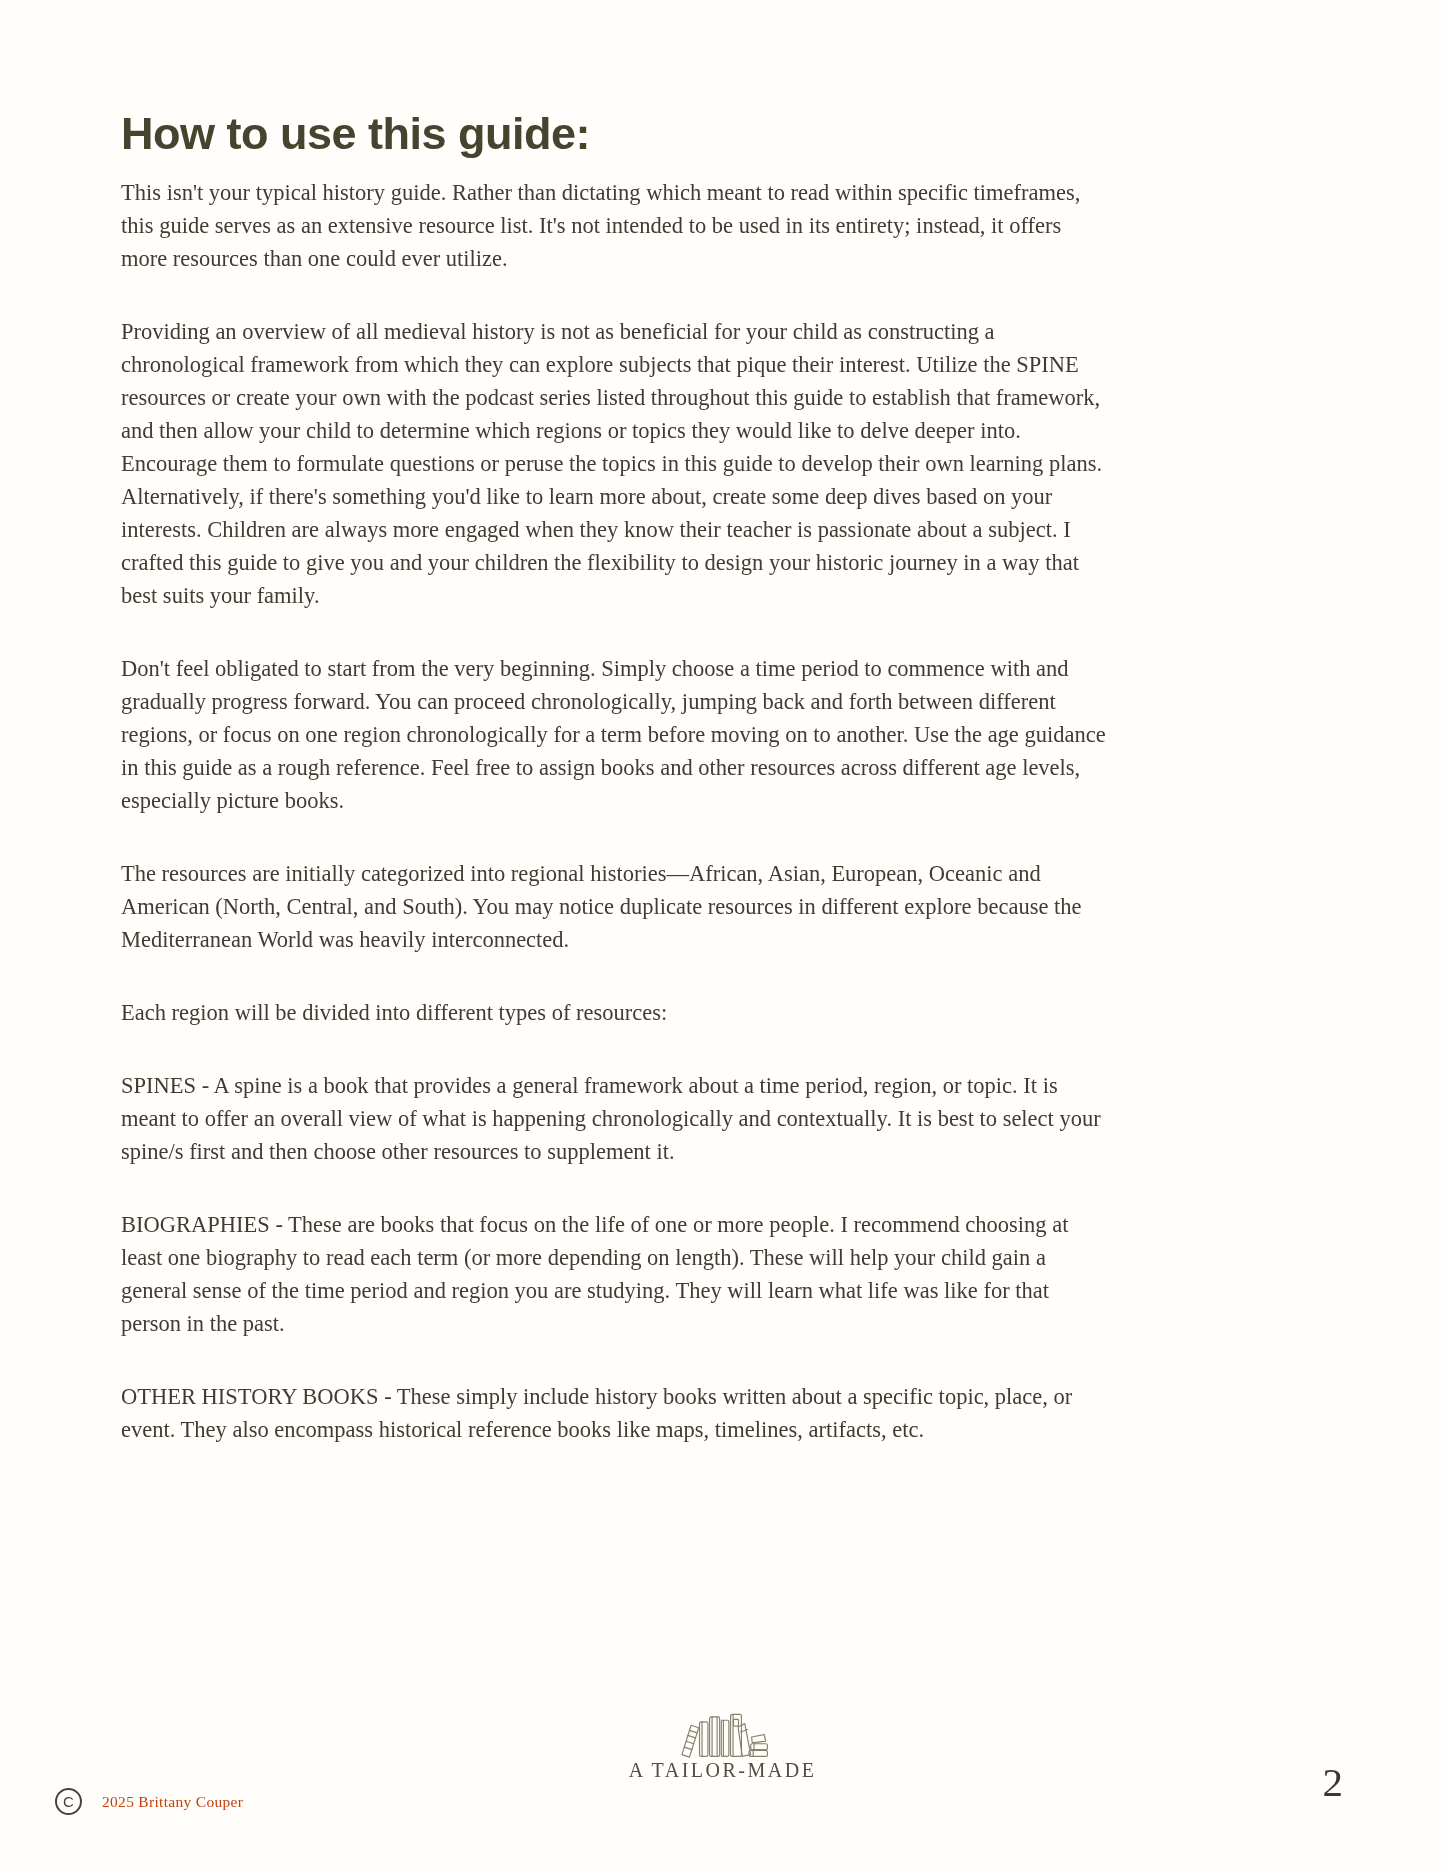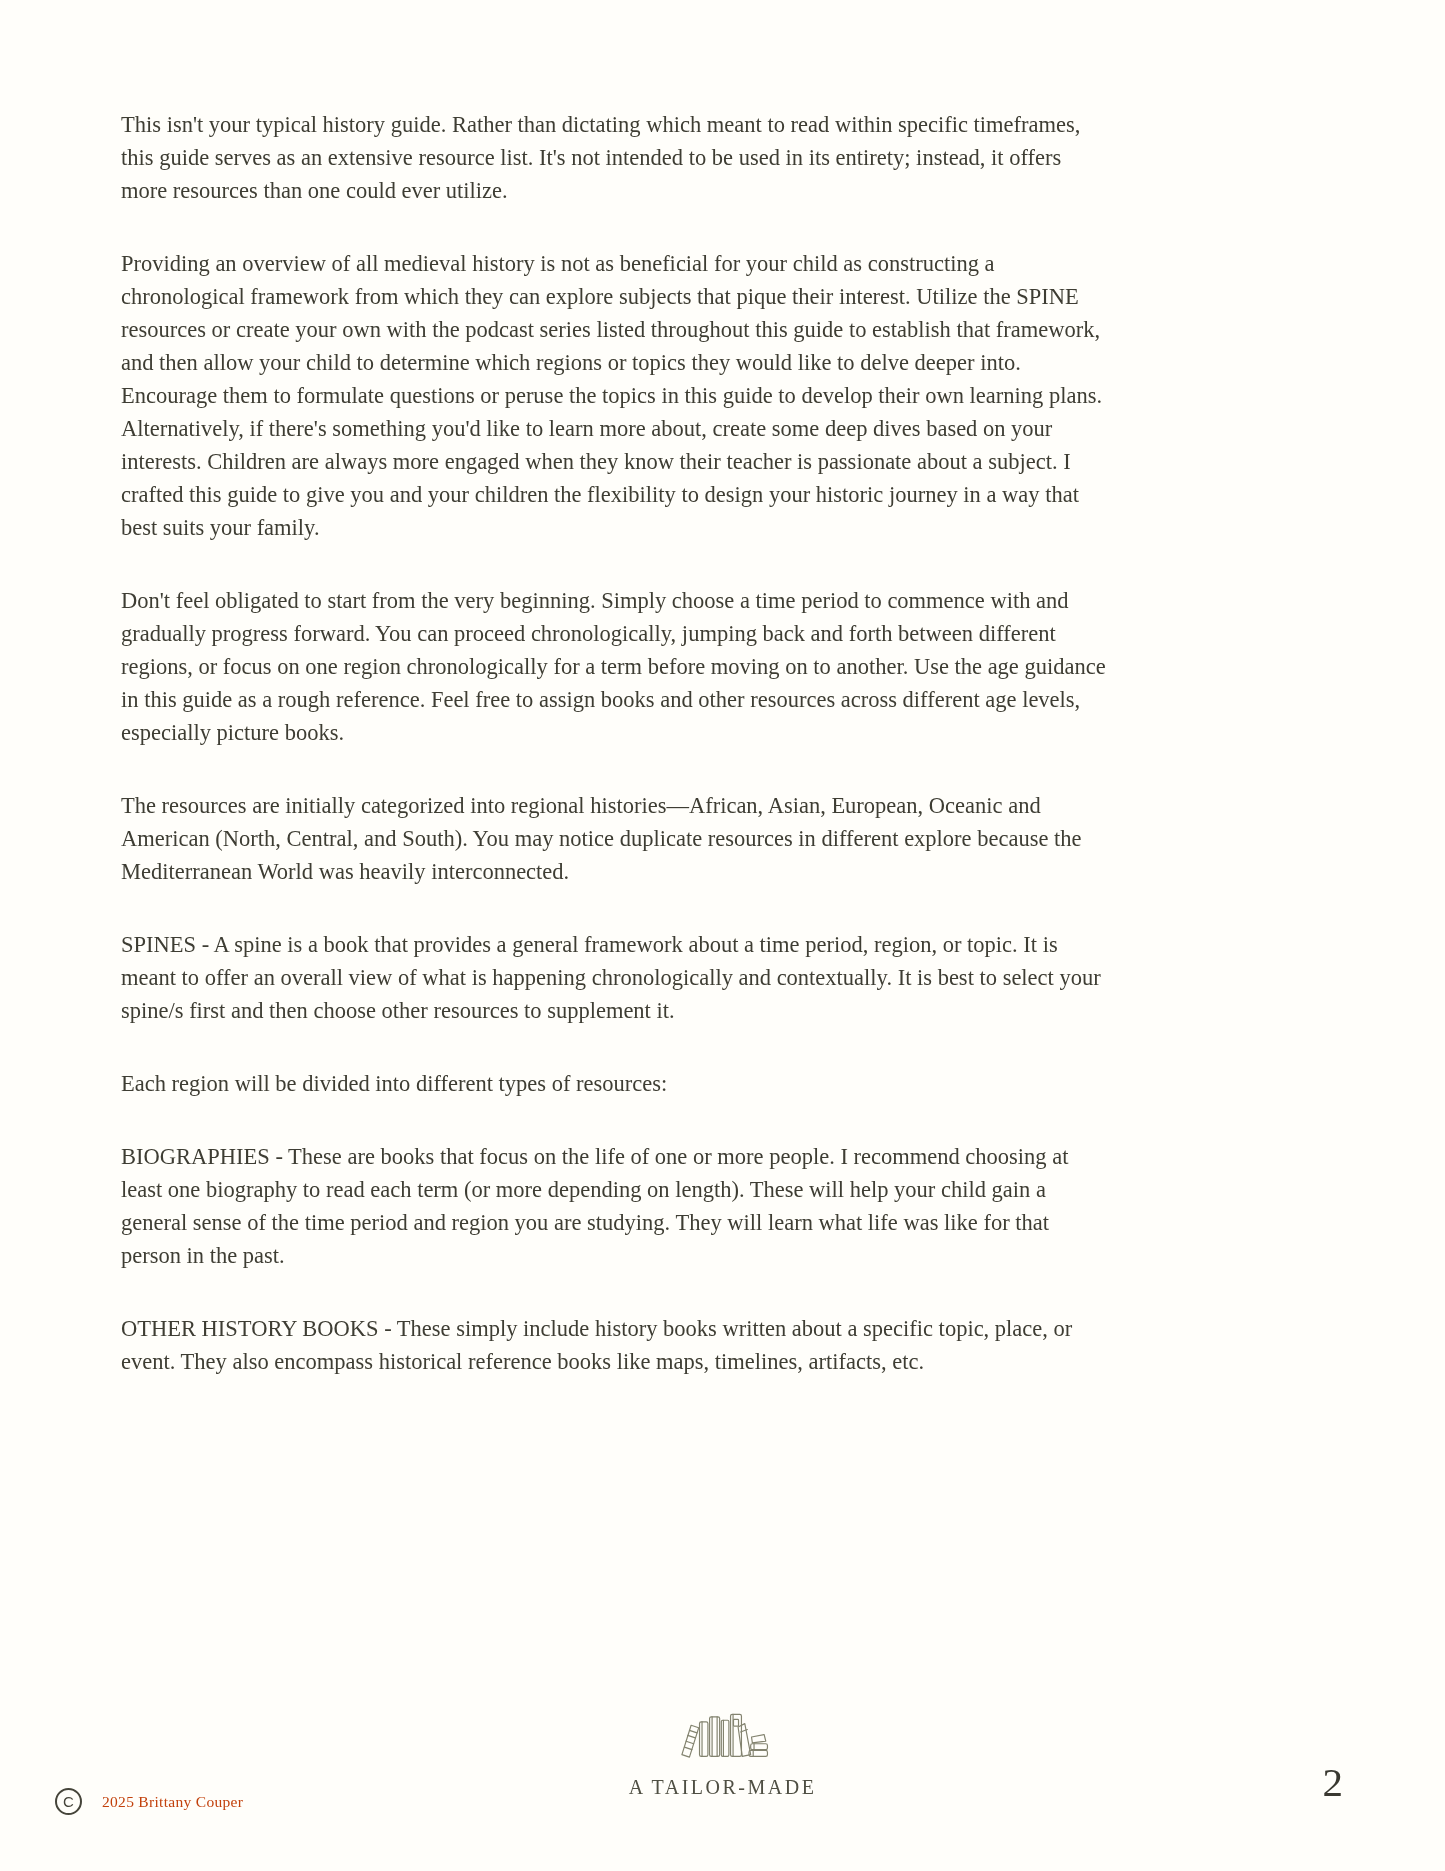--- a/index.html
+++ b/index.html
@@ -75,21 +75,21 @@
     left: 0;
     right: 0;
     top: 1706px;
     text-align: center;
     color: #4f4f43;
   }
   .logo-books { display: block; margin: 0 auto; }
   .logo-name {
     font-size: 20px;
     letter-spacing: 2.5px;
-    margin-top: 18px;
+    margin-top: 1px;
   }
   .logo-subname {
     font-size: 17.5px;
     letter-spacing: 3px;
     margin-top: 4px;
   }
 
   .page-number {
     position: absolute;
     right: 102px;
@@ -97,27 +97,28 @@
     font-size: 41px;
     color: #393830;
   }
 </style>
 </head>
 <body>
 
 <div class="page">
 
   <div class="content">
+    <h1 class="page-title">How to use this guide:</h1>
 
     <p class="body-paragraph">This isn't your typical history guide. Rather than dictating which meant to read within specific timeframes, this guide serves as an extensive resource list. It's not intended to be used in its entirety; instead, it offers more resources than one could ever utilize.</p>
     <p class="body-paragraph">Providing an overview of all medieval history is not as beneficial for your child as constructing a chronological framework from which they can explore subjects that pique their interest. Utilize the SPINE resources or create your own with the podcast series listed throughout this guide to establish that framework, and then allow your child to determine which regions or topics they would like to delve deeper into. Encourage them to formulate questions or peruse the topics in this guide to develop their own learning plans. Alternatively, if there's something you'd like to learn more about, create some deep dives based on your interests. Children are always more engaged when they know their teacher is passionate about a subject. I crafted this guide to give you and your children the flexibility to design your historic journey in a way that best suits your family.</p>
     <p class="body-paragraph">Don't feel obligated to start from the very beginning. Simply choose a time period to commence with and gradually progress forward. You can proceed chronologically, jumping back and forth between different regions, or focus on one region chronologically for a term before moving on to another. Use the age guidance in this guide as a rough reference. Feel free to assign books and other resources across different age levels, especially picture books.</p>
     <p class="body-paragraph">The resources are initially categorized into regional histories—African, Asian, European, Oceanic and American (North, Central, and South). You may notice duplicate resources in different explore because the Mediterranean World was heavily interconnected.</p>
+    <p class="body-paragraph">Each region will be divided into different types of resources:</p>
     <p class="body-paragraph">SPINES - A spine is a book that provides a general framework about a time period, region, or topic. It is meant to offer an overall view of what is happening chronologically and contextually. It is best to select your spine/s first and then choose other resources to supplement it.</p>
-    <p class="body-paragraph">Each region will be divided into different types of resources:</p>
     <p class="body-paragraph">BIOGRAPHIES - These are books that focus on the life of one or more people. I recommend choosing at least one biography to read each term (or more depending on length). These will help your child gain a general sense of the time period and region you are studying. They will learn what life was like for that person in the past.</p>
     <p class="body-paragraph">OTHER HISTORY BOOKS - These simply include history books written about a specific topic, place, or event. They also encompass historical reference books like maps, timelines, artifacts, etc.</p>
   </div>
 
   <div class="footer-copyright">
     <span class="copyright-circle">C</span>
     <span class="copyright-text">2025 Brittany Couper</span>
   </div>
 
   <div class="footer-logo">

